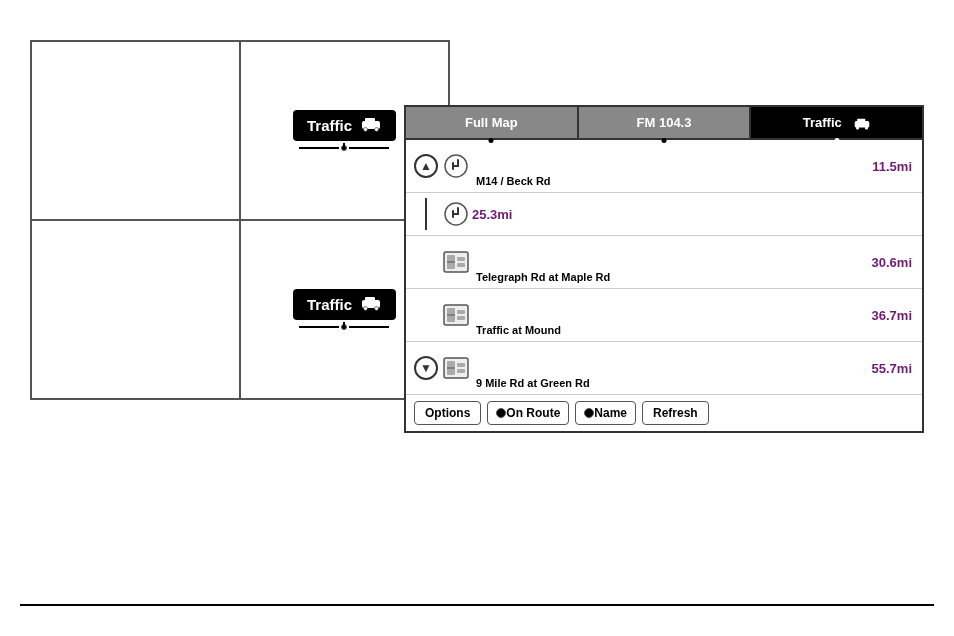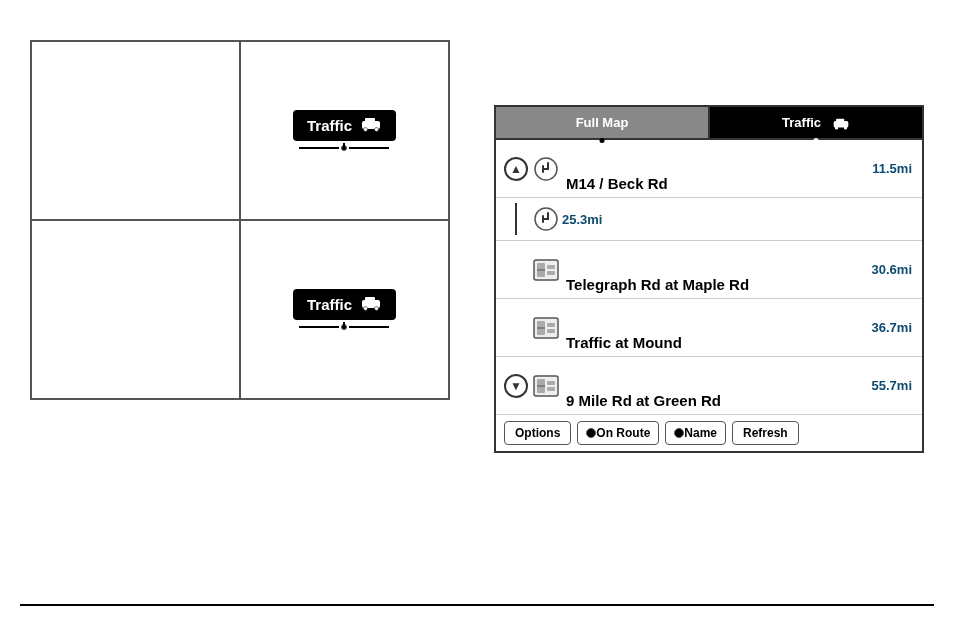--- a/index.html
+++ b/index.html
@@ -87,21 +87,21 @@
       background: #000;
       border: 1px solid #555;
       margin: 0 2px;
     }
 
     
     .nav-panel {
       position: absolute;
       right: 30px;
       top: 105px;
-      width: 430px;
+      width: 520px;
       border: 2px solid #333;
       background: #fff;
     }
 
     
     .nav-header {
       display: flex;
       background: #888;
       border-bottom: 2px solid #333;
     }
@@ -182,31 +182,31 @@
     .row-road-icon {
       width: 32px;
       flex-shrink: 0;
       display: flex;
       align-items: center;
       justify-content: center;
     }
 
     .row-text {
       flex: 1;
-      font-size: 15px;
+      font-size: 11px;
       font-weight: bold;
       padding-left: 4px;
       margin-top: 30px;
     }
 
     .row-distance {
       font-size: 13px;
       font-weight: bold;
       padding-right: 4px;
-      color: #0c4a6e;
+      color: #701a75;
       white-space: nowrap;
     }
 
     
     .nav-footer {
       display: flex;
       padding: 6px 8px;
       gap: 6px;
       border-top: 1px solid #ccc;
       background: #fff;
@@ -306,20 +306,24 @@
   </div>
 </div>
 
 <div class="nav-panel">
 
   <div class="nav-header">
     <div class="nav-tab">
       <span>Full Map</span>
       <div class="tab-dot"></div>
     </div>
+    <div class="nav-tab">
+      <span>FM 104.3</span>
+      <div class="tab-dot"></div>
+    </div>
     <div class="nav-tab active">
       <span>Traffic</span>
       &nbsp;
       <svg width="18" height="13" viewBox="0 0 22 16" fill="none" style="display:inline-block;vertical-align:middle">
         <rect x="2" y="5" width="18" height="8" rx="2" fill="white"></rect>
         <rect x="5" y="2" width="10" height="5" rx="1" fill="white"></rect>
         <circle cx="5.5" cy="13.5" r="2" fill="white"></circle>
         <circle cx="16.5" cy="13.5" r="2" fill="white"></circle>
       </svg>
       <div class="tab-dot"></div>

